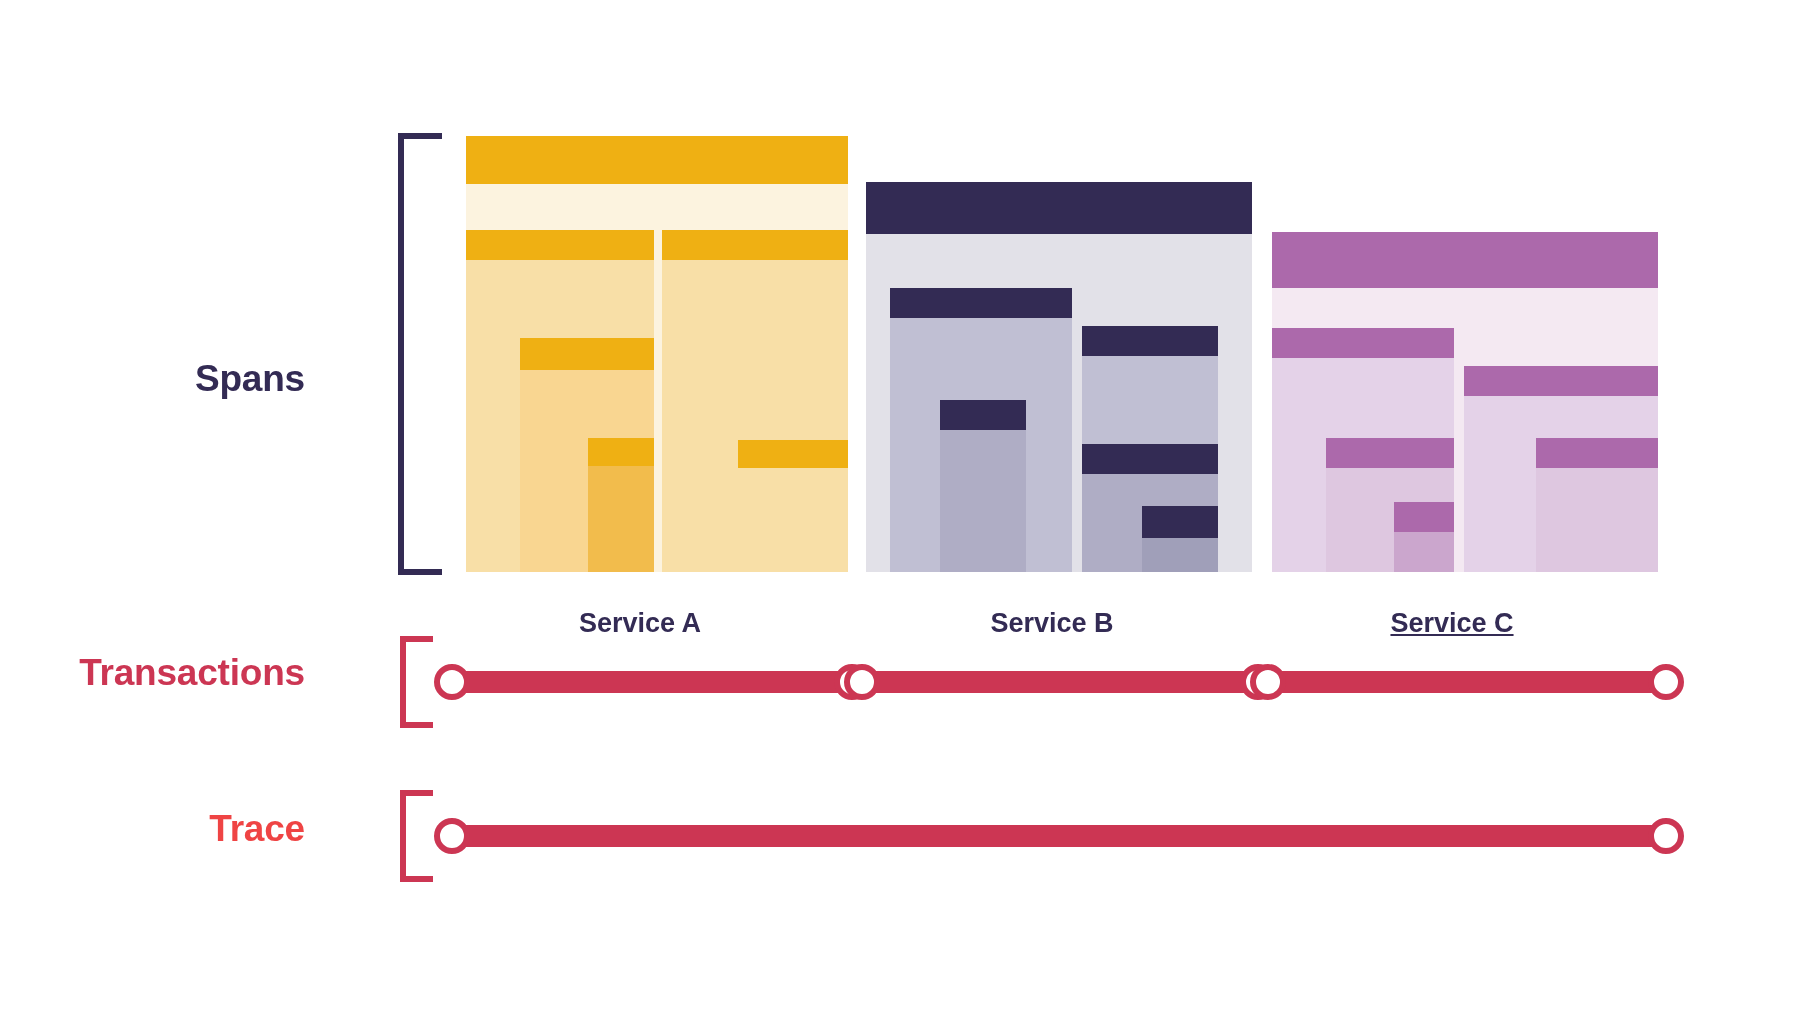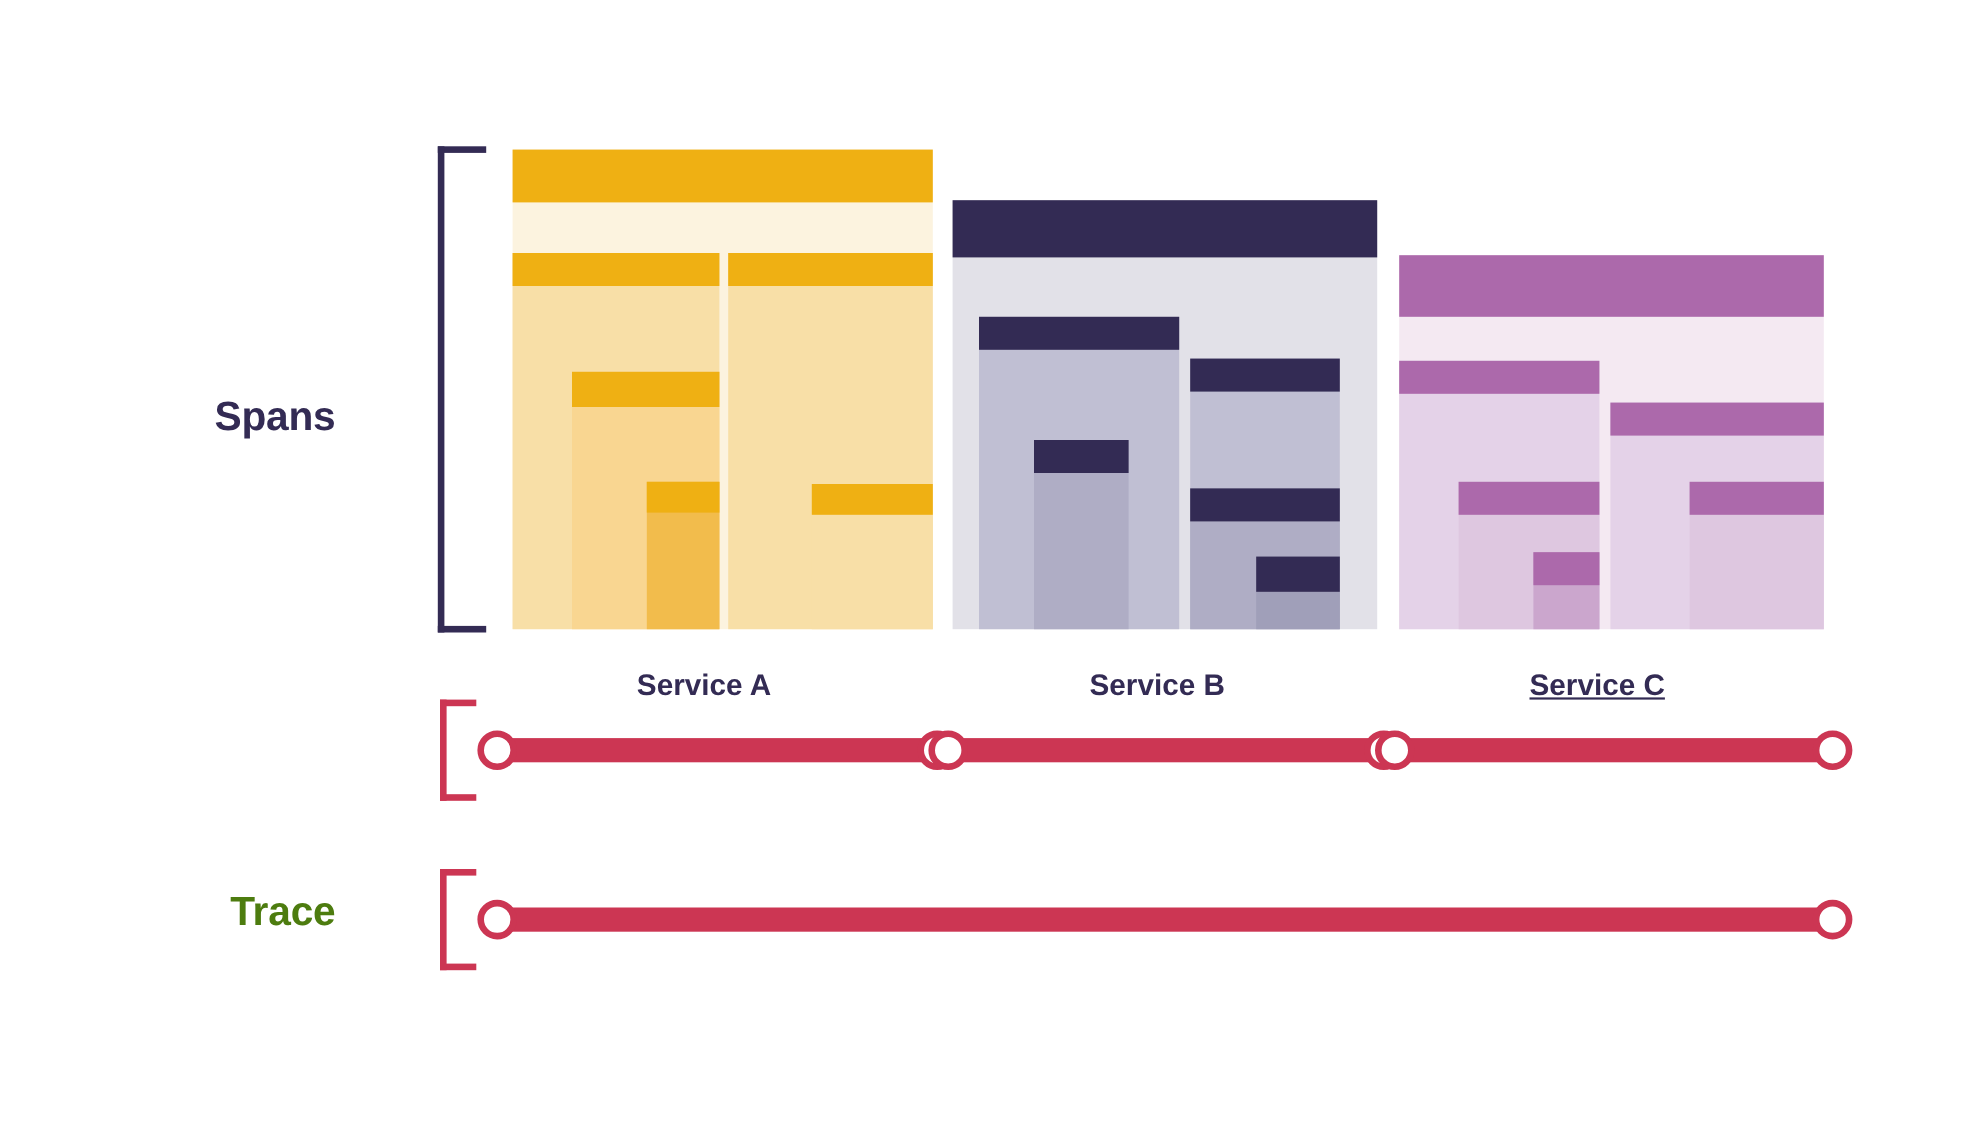--- a/index.html
+++ b/index.html
@@ -40,21 +40,21 @@
   #label-transactions {
     right: 1495px;
     top: 652px;
     font-size: 37px;
     color: #CC3653;
   }
   #label-trace {
     right: 1495px;
     top: 808px;
     font-size: 37px;
-    color: #4d7c0f;
+    color: #ef4444;
   }
 
   
   .bracket {
     position: absolute;
     box-sizing: border-box;
     border-style: solid;
     border-right: none;
   }
   #bracket-spans {
@@ -126,20 +126,21 @@
     border-radius: 50%;
     background: #ffffff;
   }
 </style>
 </head>
 <body>
 
 <div id="stage">
 
   <div class="row-label" id="label-spans">Spans</div>
+  <div class="row-label" id="label-transactions">Transactions</div>
   <div class="row-label" id="label-trace">Trace</div>
 
   <div class="bracket" id="bracket-spans"></div>
   <div class="bracket" id="bracket-transactions"></div>
   <div class="bracket" id="bracket-trace"></div>
 
   <div id="spans-area">
       <div class="span-block" style="left: 466px; top: 136px; width: 382px; height: 436px; background: rgb(252, 243, 223);">
         <div class="span-head" style="height: 48px; background: rgb(239, 176, 19);"></div>
       </div>

